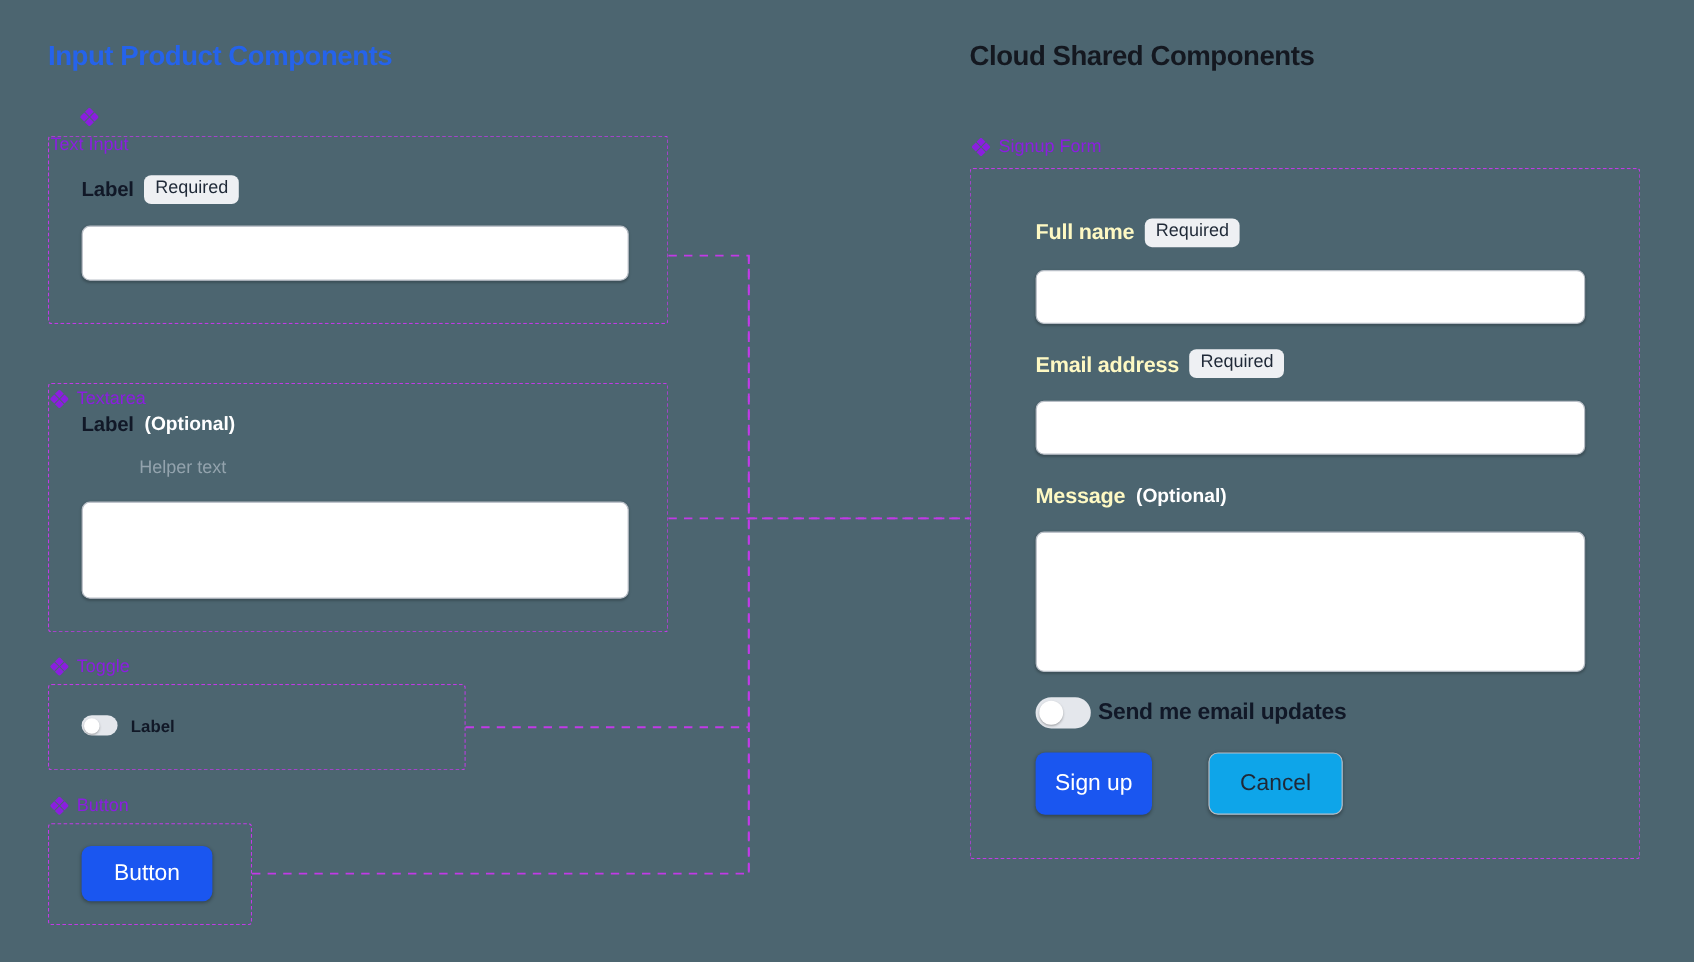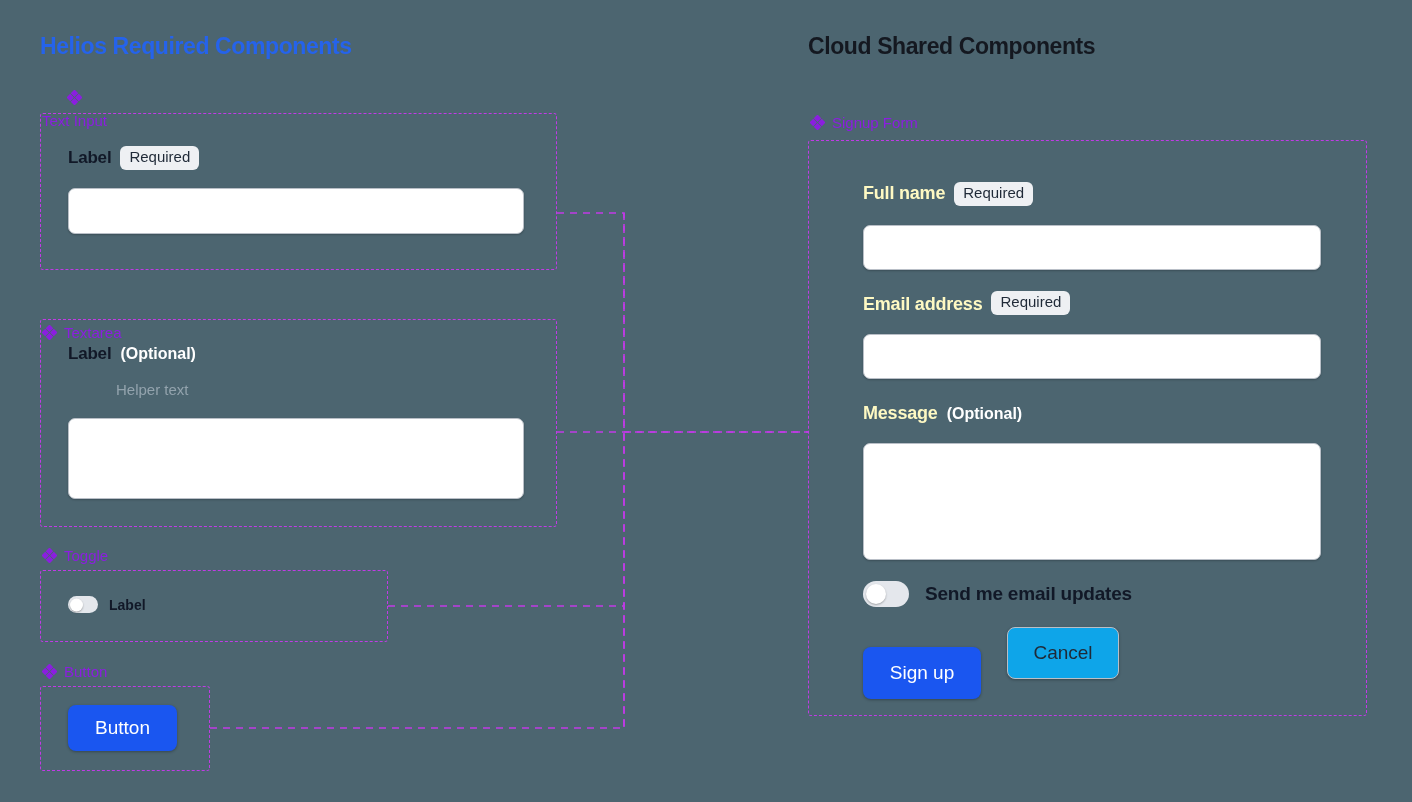--- a/index.html
+++ b/index.html
@@ -140,21 +140,21 @@
     border-radius: 50%;
     top: 50%;
     transform: translateY(-50%);
     box-shadow: 0 1px 2px rgba(0,0,0,0.3);
   }
   .switch-sm { width: 30px; height: 17px; }
   .switch-sm .knob { width: 13px; height: 13px; left: 2px; }
   .switch-lg { width: 46px; height: 26px; }
   .switch-lg .knob { width: 20px; height: 20px; left: 3px; }
   .tg-label { font-size: 14px; font-weight: 700; color: #111827; margin-left: 11px; }
-  .tg-label-lg { font-size: 19px; font-weight: 700; color: #111827; margin-left: 16px; letter-spacing: -0.2px; }
+  .tg-label-lg { font-size: 19px; font-weight: 700; color: #111827; margin-left: 6px; letter-spacing: -0.2px; }
 
   
   .btn {
     position: absolute;
     display: flex;
     align-items: center;
     justify-content: center;
     box-sizing: border-box;
     border-radius: 8px;
     cursor: pointer;
@@ -190,21 +190,21 @@
       <path d="M557 432 H808"></path>
 
       <path d="M388 606 H624"></path>
 
       <path d="M210 728 H624 V432"></path>
 
       <path d="M624 213 V728"></path>
     </g>
   </svg>
 
-  <div class="panel-title" id="title-left">Helios Required Components</div>
+  <div class="panel-title" id="title-left">Input Product Components</div>
 
   <div class="sec-label" style="left:42px; top:90px;flex-direction:column;">
     <svg class="dia" viewBox="0 0 16 16">
       <g fill="#8b1ee0">
         <rect x="5.2" y="0.6" width="5.6" height="5.6" transform="rotate(45 8 3.4)"></rect>
         <rect x="0.6" y="5.2" width="5.6" height="5.6" transform="rotate(45 3.4 8)"></rect>
         <rect x="9.8" y="5.2" width="5.6" height="5.6" transform="rotate(45 12.6 8)"></rect>
         <rect x="5.2" y="9.8" width="5.6" height="5.6" transform="rotate(45 8 12.6)"></rect>
       </g>
     </svg>
@@ -318,16 +318,16 @@
     </svg>
   </div>
 
   <div class="toggle-row" style="left:863px; top:581px;">
     <span class="switch switch-lg">
       <span class="knob"></span>
     </span>
     <span class="tg-label-lg">Send me email updates</span>
   </div>
 
-  <button class="btn btn-primary" style="left:863px; top:627px; width:118px; height:52px;margin-top:20px;">Sign up</button>
+  <button class="btn btn-primary" style="left:863px; top:627px; width:97px; height:52px;">Sign up</button>
   <button class="btn btn-secondary" style="left:1007px; top:627px; width:112px; height:52px;">Cancel</button>
 
 </div>
 
 </body></html>

